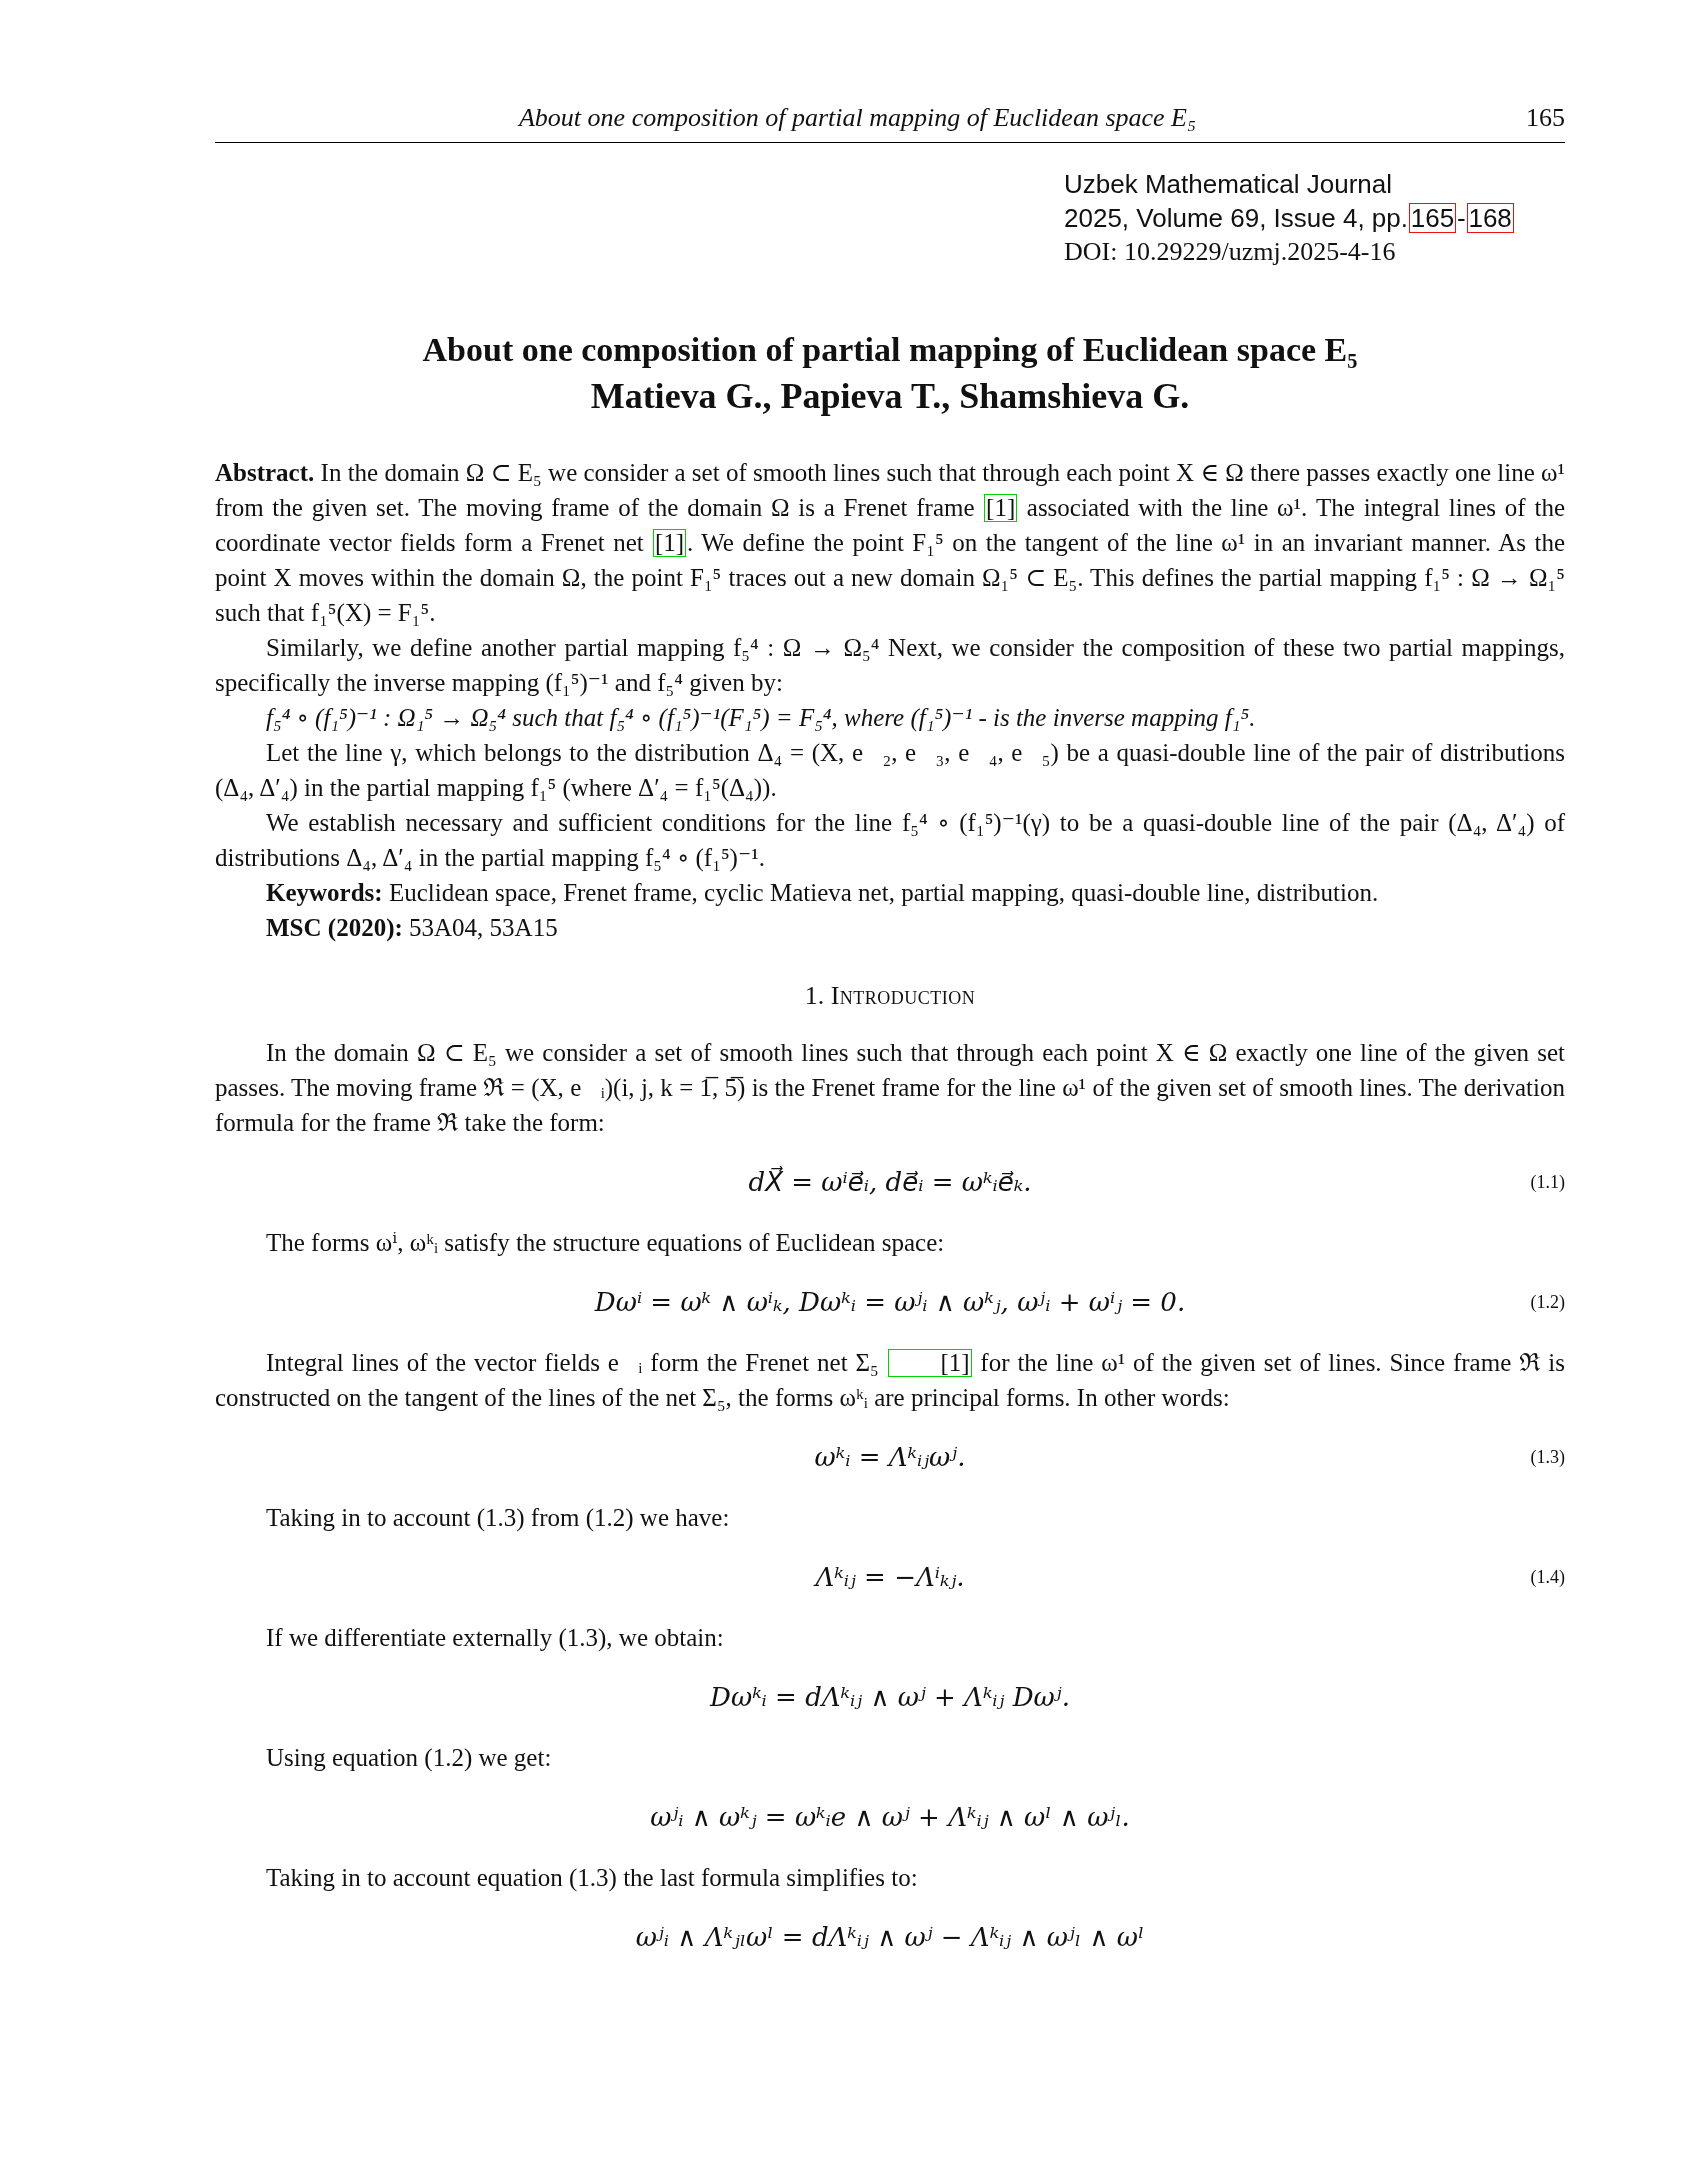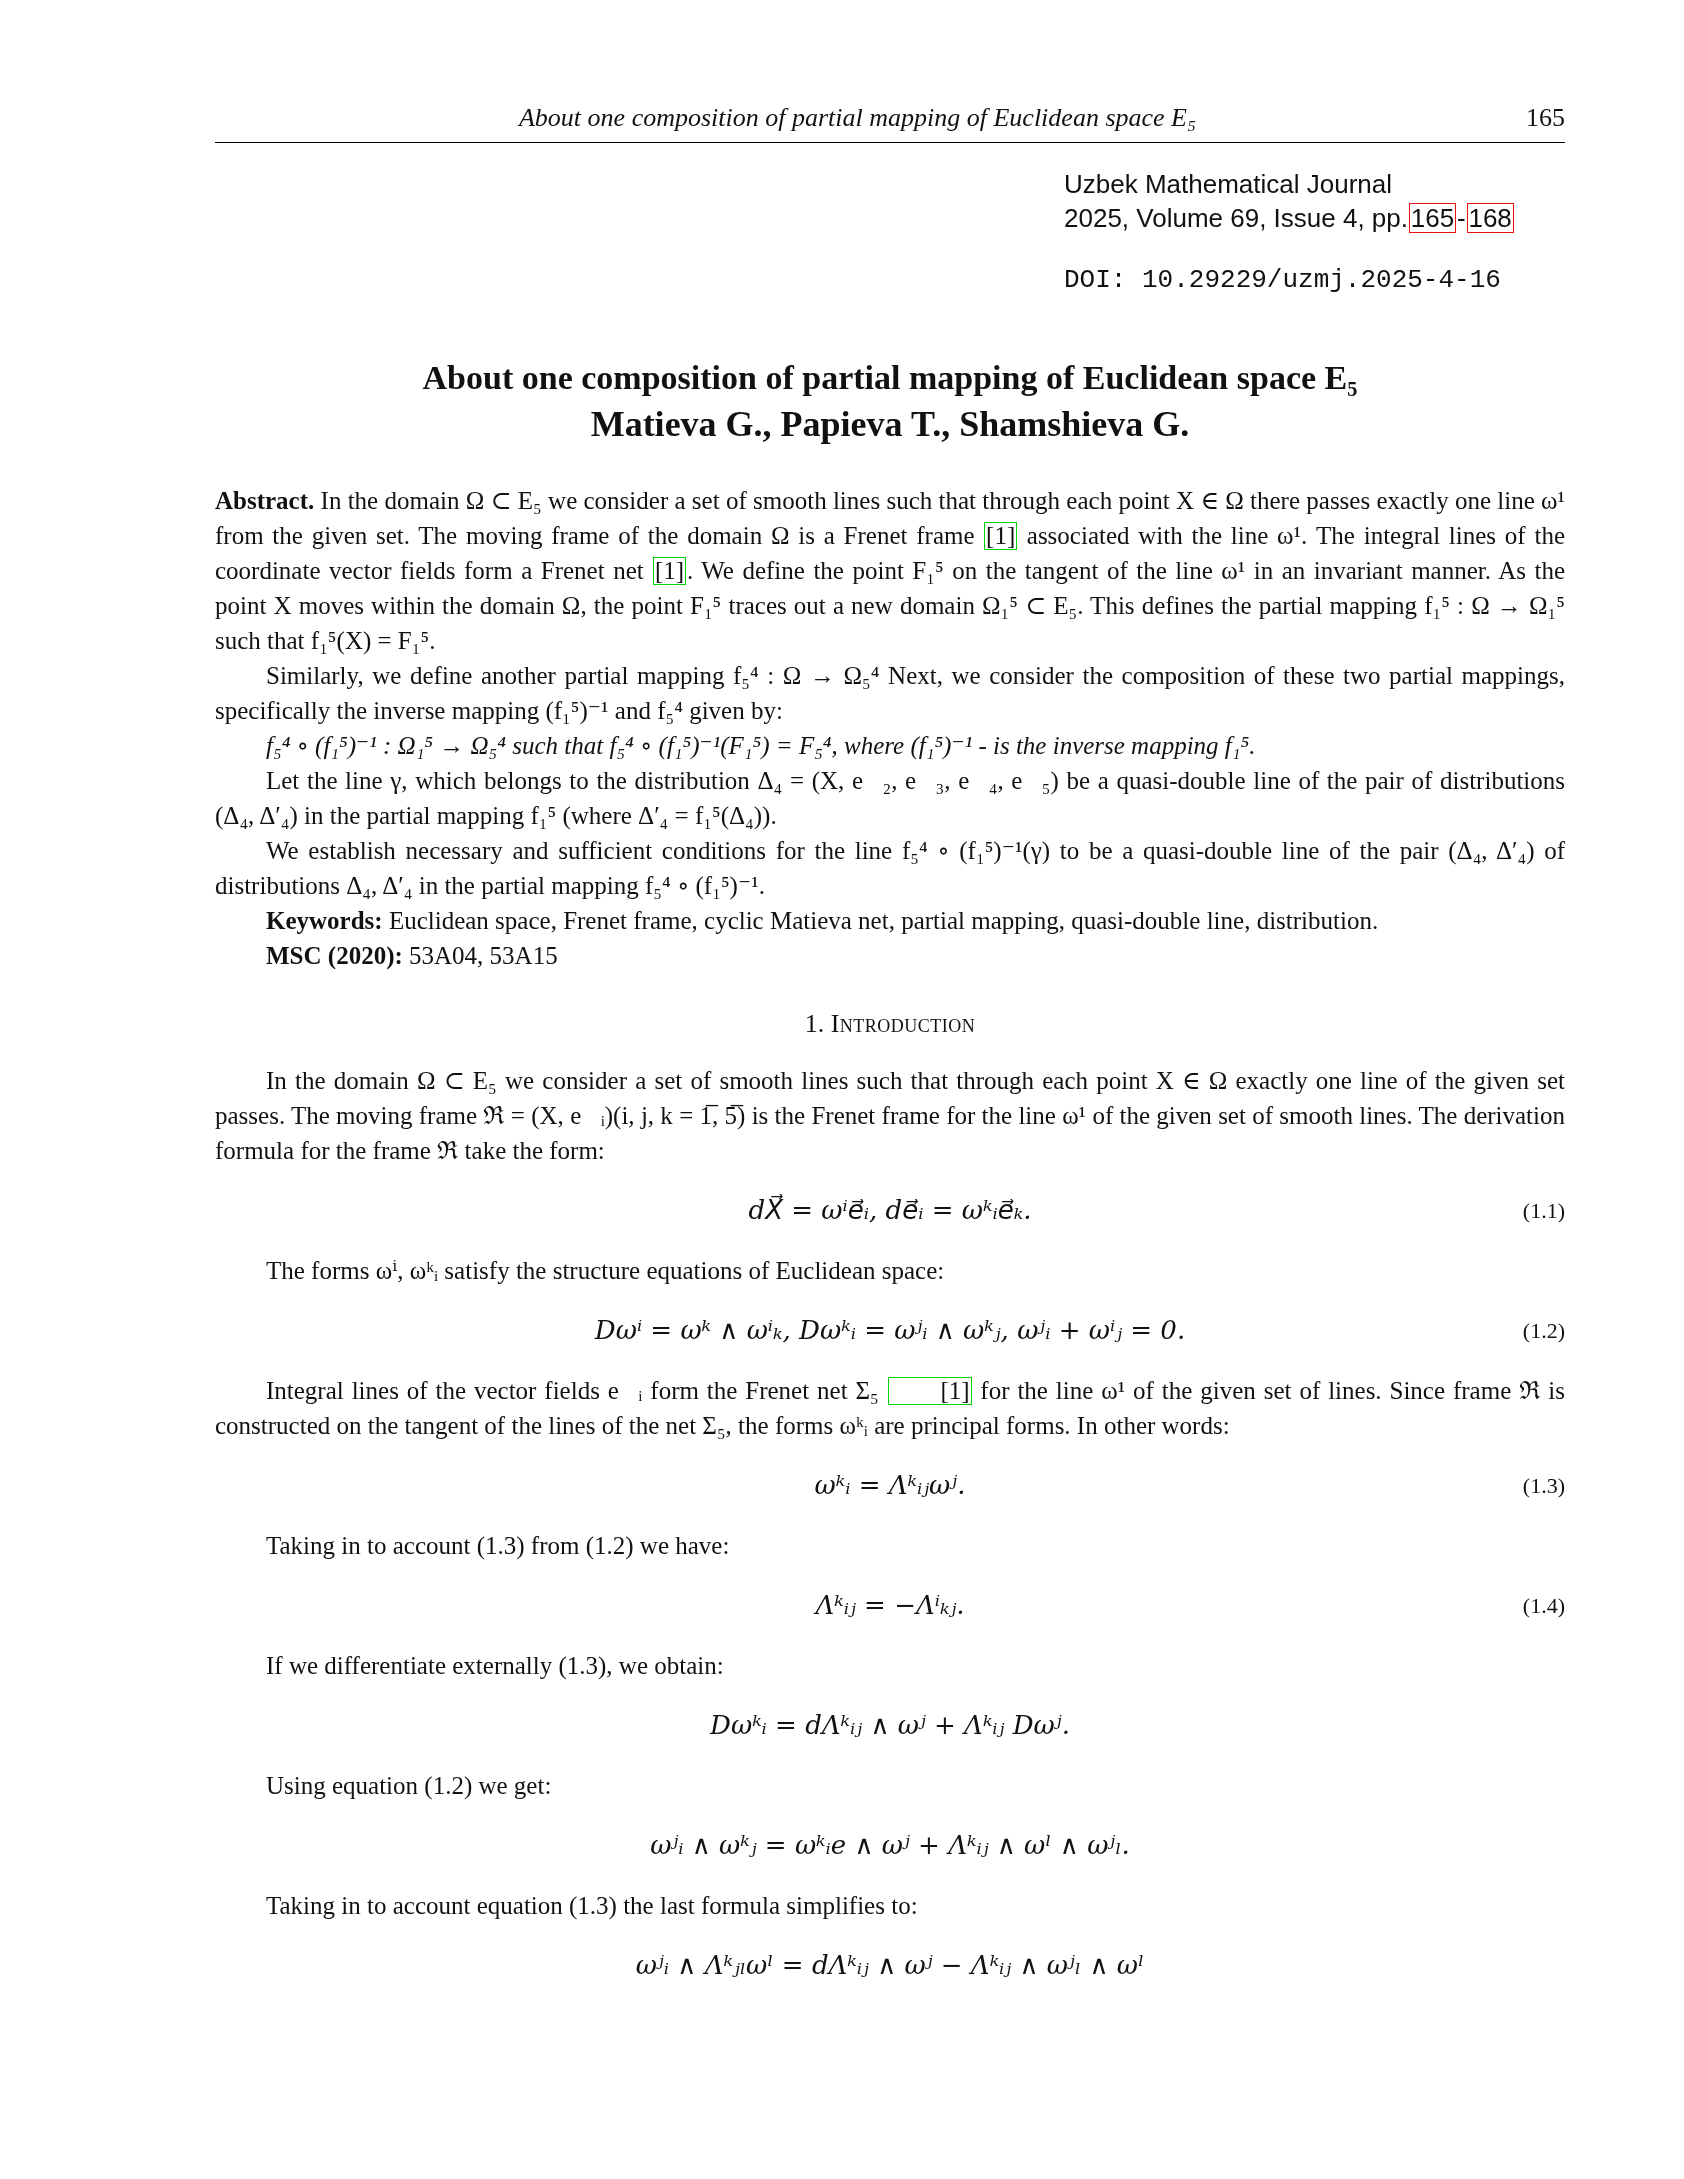--- a/index.html
+++ b/index.html
@@ -28,21 +28,21 @@
   
   .jblock{
     margin-top:24px;
     margin-left:auto;
     width:fit-content;
     min-width:501px;
     font-family:"Liberation Sans","DejaVu Sans",sans-serif;
     font-size:26px;line-height:34px;
     text-align:left;
   }
-  .jblock .doi{font-family:Liberation Mono, monospace;margin-top:28px;}
+  .jblock .doi{font-family:Liberation Serif, serif;}
   .redbox{
     display:inline-block;
     border:1.9px solid #ee1111;
     padding:0 0.9px;margin:0 0.9px;
     line-height:28px;
     cursor:pointer;
   }
   .greenbox{
     display:inline-block;
     border:1.9px solid #00d400;
@@ -83,21 +83,21 @@
     text-align:center;
   }
   .eqbody{
     font-style:italic;
     font-family:"DejaVu Serif","DejaVu Sans",serif;
     font-size:26px;
   }
   .eqno{
     position:absolute;right:0;top:0;
     font-style:normal;
-    font-size:22px;
+    font-size:18px;
   }
 </style>
 </head>
 <body>
 
 <div class="page">
 
   <div class="runhead">
     <span class="runtitle">About one composition of partial mapping of Euclidean space E₅</span>
     <span class="runpage">165</span>

